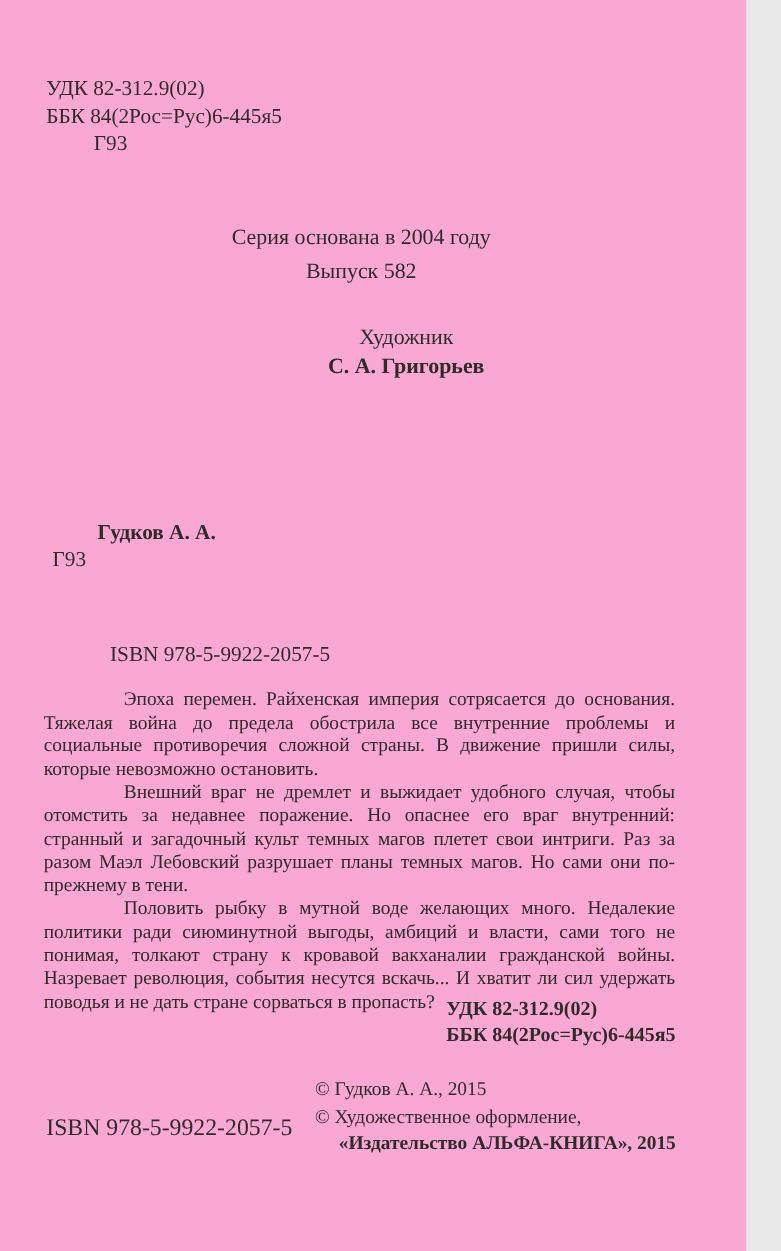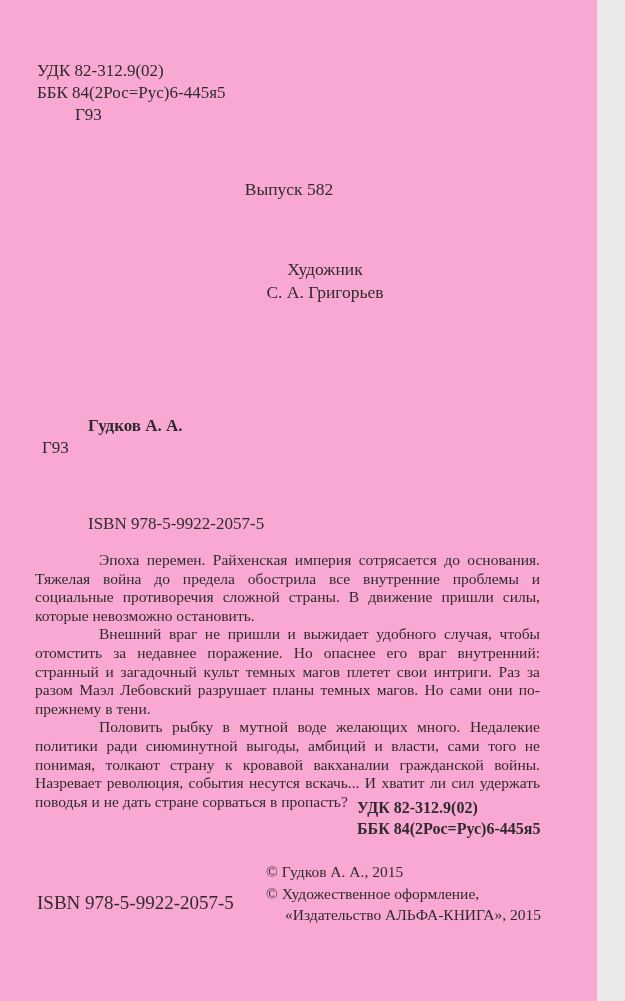--- a/index.html
+++ b/index.html
@@ -41,30 +41,29 @@
   
   .artist-block {
     left: 0;
     top: 258px;
     width: 578px;
     text-align: center;
     font-size: 17.5px;
     line-height: 23px;
     padding-left: 36px;
   }
-  .artist-block .artist-name { font-weight: normal; }
+  .artist-block .artist-name { font-weight: bold; }
 
   
   .catalog-author {
     left: 78px;
     top: 416px;
     font-size: 17px;
     font-weight: bold;
     white-space: nowrap;
-    margin-left: 10px;
   }
   .catalog-code {
     left: 42px;
     top: 438px;
     font-size: 17px;
     white-space: nowrap;
   }
   .catalog-desc {
     left: 80px;
     top: 438px;
@@ -101,63 +100,64 @@
     left: 357px;
     top: 797px;
     font-size: 16px;
     line-height: 21px;
     font-weight: bold;
     white-space: nowrap;
   }
 
   
   .copyright-block {
-    left: 266px;
+    left: 252px;
     top: 861px;
     font-size: 15.5px;
     line-height: 21.5px;
     white-space: nowrap;
   }
-  .copyright-block .pub-line { padding-left: 19px; }
+  .copyright-block .pub-line { padding-left: 19px; font-weight: bold; }
 
   .isbn-bottom {
     left: 37px;
     top: 892px;
     font-size: 19px;
     white-space: nowrap;
   }
 </style>
 </head>
 <body>
 
 <div class="page">
 
   <div class="abs header-codes">
     <div>УДК 82-312.9(02)</div>
     <div>ББК 84(2Рос=Рус)6-445я5</div>
     <div class="author-code">Г93</div>
   </div>
 
   <div class="abs series-block">
+    <div>Серия основана в 2004 году</div>
     <div>Выпуск 582</div>
   </div>
 
   <div class="abs artist-block">
     <div>Художник</div>
     <div class="artist-name">С. А. Григорьев</div>
   </div>
 
   <div class="abs catalog-author">Гудков А. А.</div>
   <div class="abs catalog-code">Г93</div>
 
   <div class="abs isbn-mid">ISBN 978-5-9922-2057-5</div>
 
   <div class="abs annotation">
     <p>Эпоха перемен. Райхенская империя сотрясается до основания. Тяжелая война до предела обострила все внутренние проблемы и социальные противоречия сложной страны. В движение пришли силы, которые невозможно остановить.</p>
-    <p>Внешний враг не пришли и выжидает удобного случая, чтобы отомстить за недавнее поражение. Но опаснее его враг внутренний: странный и загадочный культ темных магов плетет свои интриги. Раз за разом Маэл Лебовский разрушает планы темных магов. Но сами они по-прежнему в тени.</p>
+    <p>Внешний враг не дремлет и выжидает удобного случая, чтобы отомстить за недавнее поражение. Но опаснее его враг внутренний: странный и загадочный культ темных магов плетет свои интриги. Раз за разом Маэл Лебовский разрушает планы темных магов. Но сами они по-прежнему в тени.</p>
     <p>Половить рыбку в мутной воде желающих много. Недалекие политики ради сиюминутной выгоды, амбиций и власти, сами того не понимая, толкают страну к кровавой вакханалии гражданской войны. Назревает революция, события несутся вскачь... И хватит ли сил удержать поводья и не дать стране сорваться в пропасть?</p>
   </div>
 
   <div class="abs footer-codes">
     <div>УДК 82-312.9(02)</div>
     <div>ББК 84(2Рос=Рус)6-445я5</div>
   </div>
 
   <div class="abs copyright-block">
     <div>© Гудков А. А., 2015</div>

